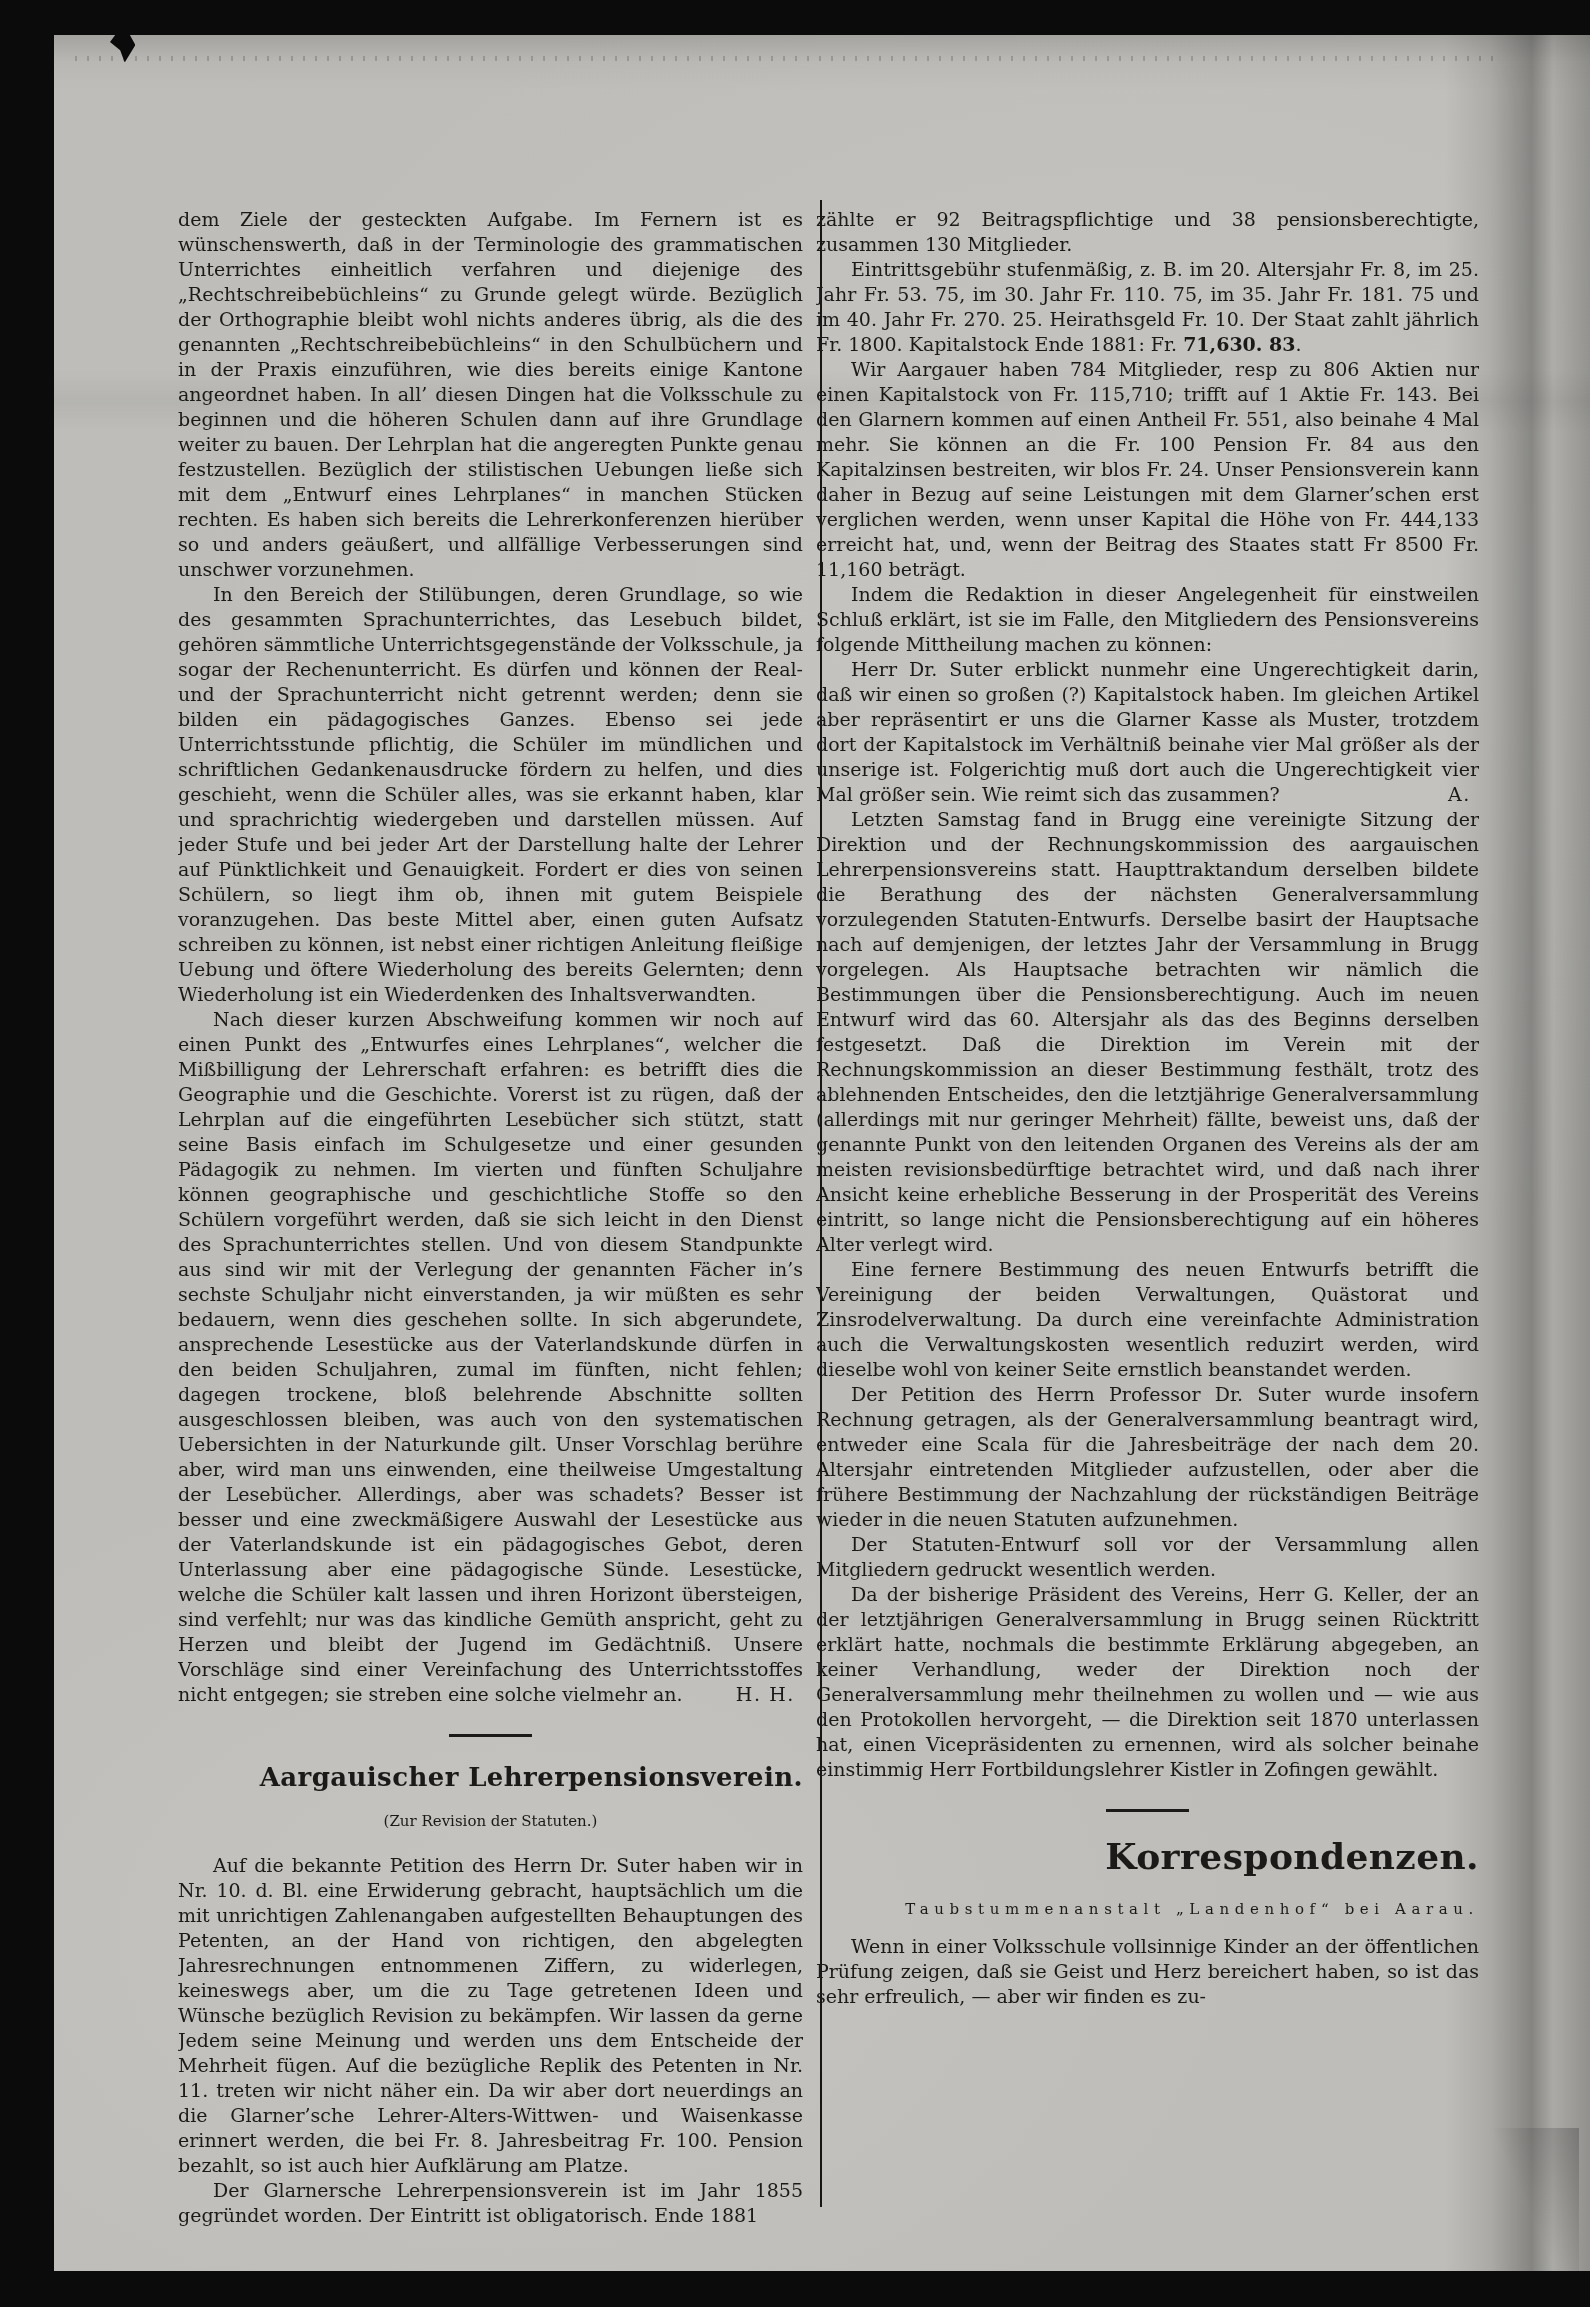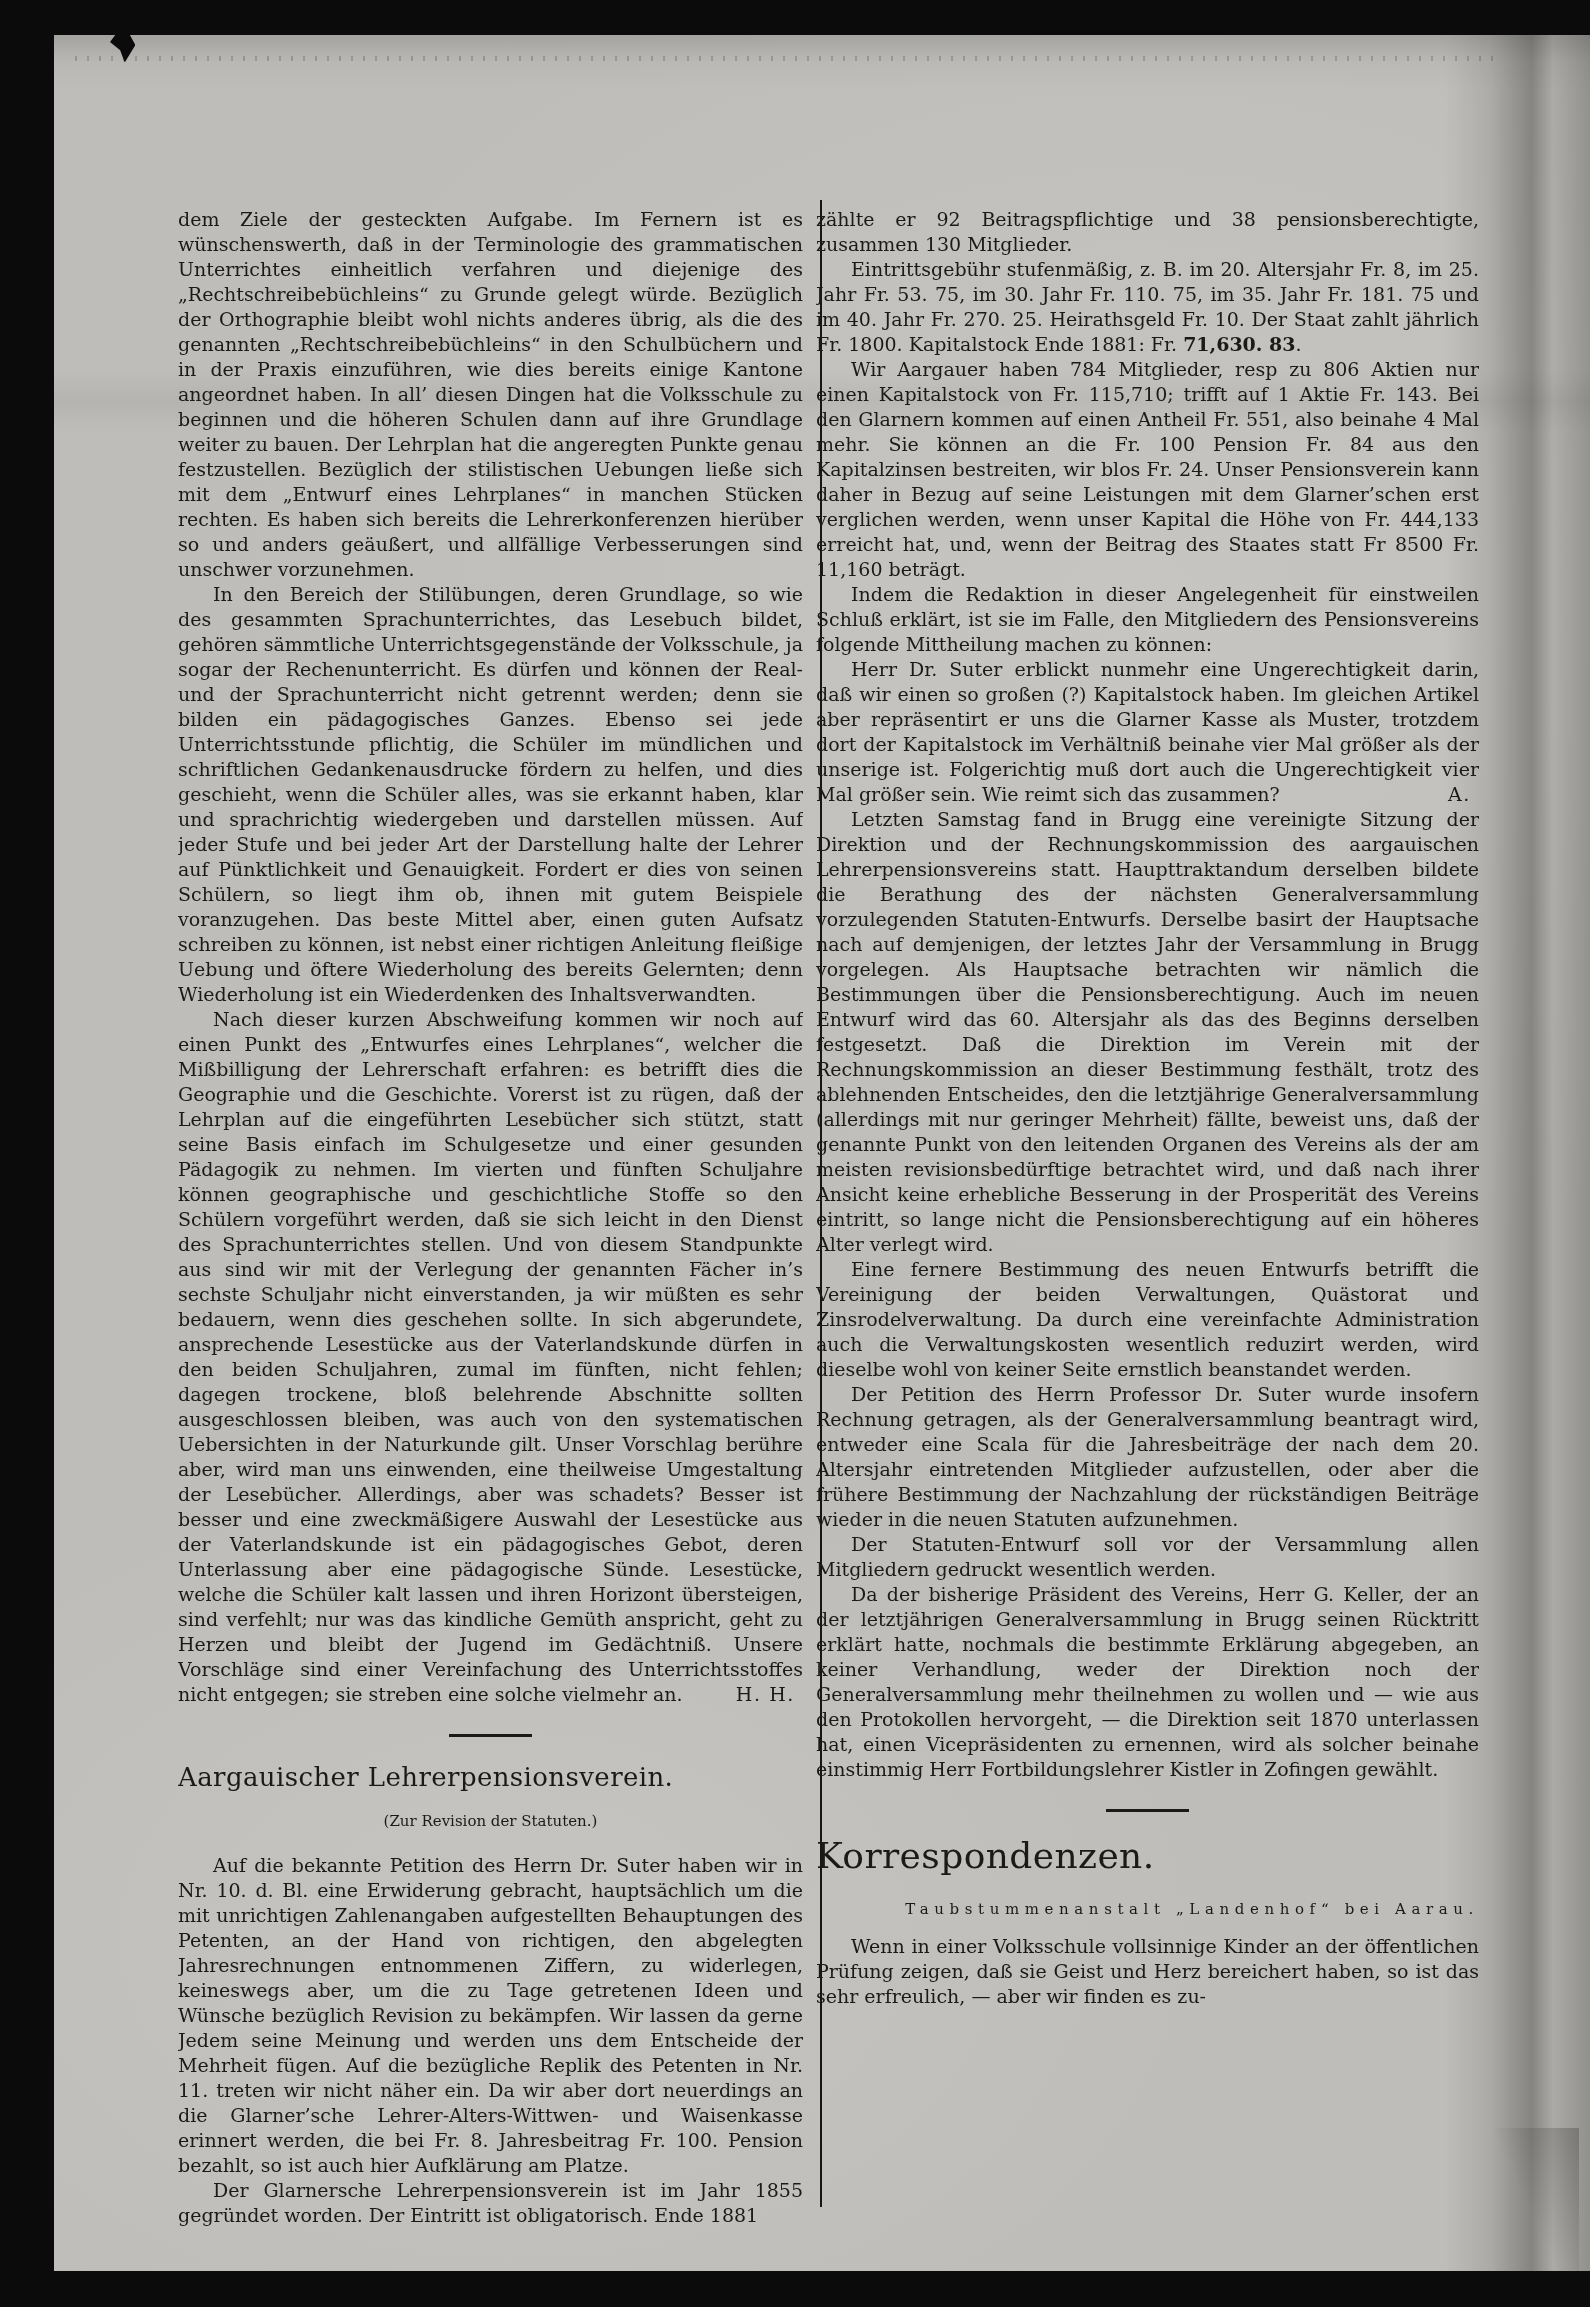--- a/index.html
+++ b/index.html
@@ -74,22 +74,22 @@
     letter-spacing: 1.6px;
   }
   .section-divider {
     width: 83px;
     border: none;
     border-top: 3.2px solid #1b1a18;
     margin: 27px auto 24px auto;
   }
   .article-title {
     margin: 4.8px 0 16px 0;
-    text-align: left;
-    font-weight: normal;
+    text-align: right;
+    font-weight: bold;
     font-size: 26px;
     line-height: 32px;
     letter-spacing: 0.4px;
     text-indent: 0;
   }
   .article-title.large {
     font-size: 36px;
     line-height: 40px;
     margin: 8px 0 20.7px 0;
   }

